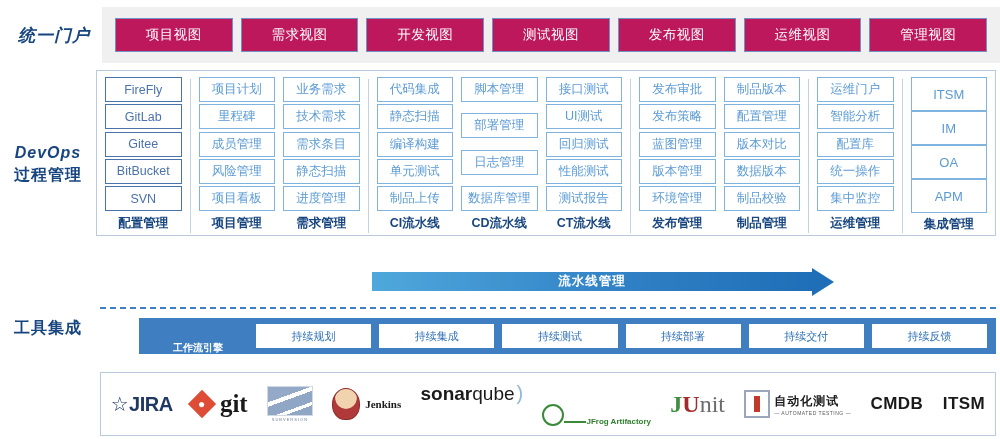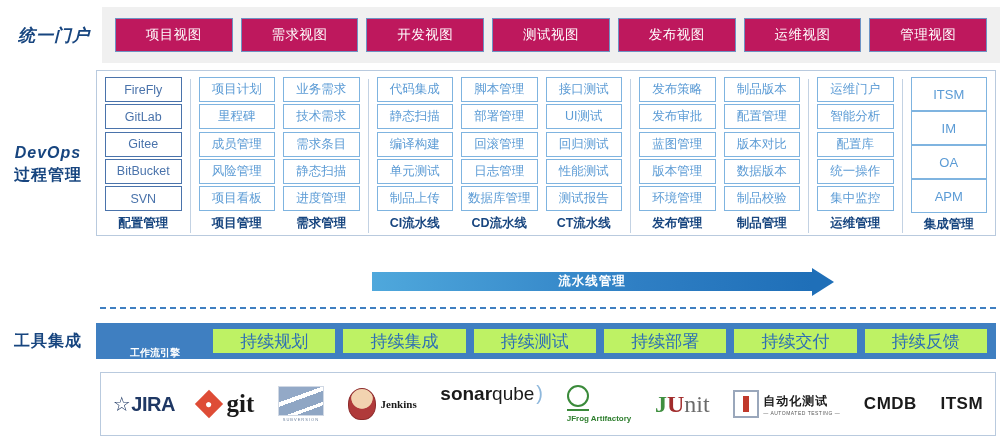--- a/index.html
+++ b/index.html
@@ -183,21 +183,21 @@
     width: 896px;
     border-top: 2px dashed #3f7fc1;
   }
 
   
   #row-tools {
     position: absolute;
     left: 0; top: 318px;
     width: 1000px; height: 46px;
     display: flex;
-    align-items: center;
+    gap: 43px;
   }
   #tools-label {
     font-size: 16px;
   }
   #workflow-bar {
     flex: 1 1 auto;
     margin-right: 4px;
     height: 36px;
     background: #3f7fc1;
     display: flex;
@@ -212,23 +212,23 @@
     font-weight: bold;
     display: flex;
     align-items: center;
     justify-content: center;
     margin-top: 24px;
   }
   .wf-item {
     flex: 1 1 0;
     margin: 0 4px;
     height: 24px;
-    background: #bef264;
+    background: #ffffff;
     color: #2d6fb5;
-    font-size: 17px;
+    font-size: 11px;
     display: flex;
     align-items: center;
     justify-content: center;
   }
 
   
   #logo-strip {
     position: absolute;
     left: 100px; top: 372px;
     width: 896px; height: 64px;
@@ -266,21 +266,21 @@
   .logo-jenkins .face {
     width: 26px; height: 30px; border-radius: 50% 50% 45% 45%;
     background: radial-gradient(circle at 50% 30%, #f2d3b0 0 42%, #b03a3a 45%);
     border:1px solid #8d2b2b; margin-right:5px;
   }
   .logo-jenkins .txt { font-family:"Liberation Serif", serif; font-weight:bold; font-size:11px; color:#1a1a1a; }
   .logo-sonar { display:flex; align-items:baseline; font-size:19px; color:#1a1a1a; }
   .logo-sonar b { font-weight: bold; }
   .logo-sonar i { font-style:normal; font-weight:normal; }
   .logo-sonar .wave { margin-left:2px; color:#8fb8dc; font-size:20px; }
-  .logo-jfrog { display:flex; flex-direction:column; align-items:flex-start; }
+  .logo-jfrog { display:flex; flex-direction:row; align-items:flex-end; }
   .logo-jfrog .ring { width:18px; height:18px; border:2px solid #3a8a3a; border-radius:50%; }
   .logo-jfrog .ul { width:22px; border-bottom:2px solid #3a8a3a; margin:2px 0 3px; }
   .logo-jfrog .cap { font-size:8px; font-weight:bold; color:#2f7f2f; }
   .logo-junit { font-family:"Liberation Serif", serif; font-size:24px; }
   .logo-junit .j { color:#3f8f3f; font-weight:bold; }
   .logo-junit .u { color:#a12c2c; font-weight:bold; }
   .logo-junit .rest { color:#6b6b6b; }
   .logo-auto { display:flex; align-items:center; }
   .logo-auto .box {
     width:22px; height:24px; border:2px solid #9aa7bb; margin-right:4px;
@@ -361,21 +361,20 @@
         <div class="cell">单元测试</div>
         <div class="cell">制品上传</div>
       </div>
       <div class="col-title">CI流水线</div>
     </div>
 
     <div class="col">
       <div class="col-items">
         <div class="cell">脚本管理</div>
         <div class="cell">部署管理</div>
-        <div class="cell">回滚管理</div>
         <div class="cell">日志管理</div>
         <div class="cell">数据库管理</div>
       </div>
       <div class="col-title">CD流水线</div>
     </div>
 
     <div class="col">
       <div class="col-items">
         <div class="cell">接口测试</div>
         <div class="cell">UI测试</div>
@@ -383,22 +382,22 @@
         <div class="cell">性能测试</div>
         <div class="cell">测试报告</div>
       </div>
       <div class="col-title">CT流水线</div>
     </div>
 
     <div class="col-sep"></div>
 
     <div class="col">
       <div class="col-items">
+        <div class="cell">发布审批</div>
         <div class="cell">发布策略</div>
-        <div class="cell">发布审批</div>
         <div class="cell">蓝图管理</div>
         <div class="cell">版本管理</div>
         <div class="cell">环境管理</div>
       </div>
       <div class="col-title">发布管理</div>
     </div>
 
     <div class="col">
       <div class="col-items">
         <div class="cell">制品版本</div>

